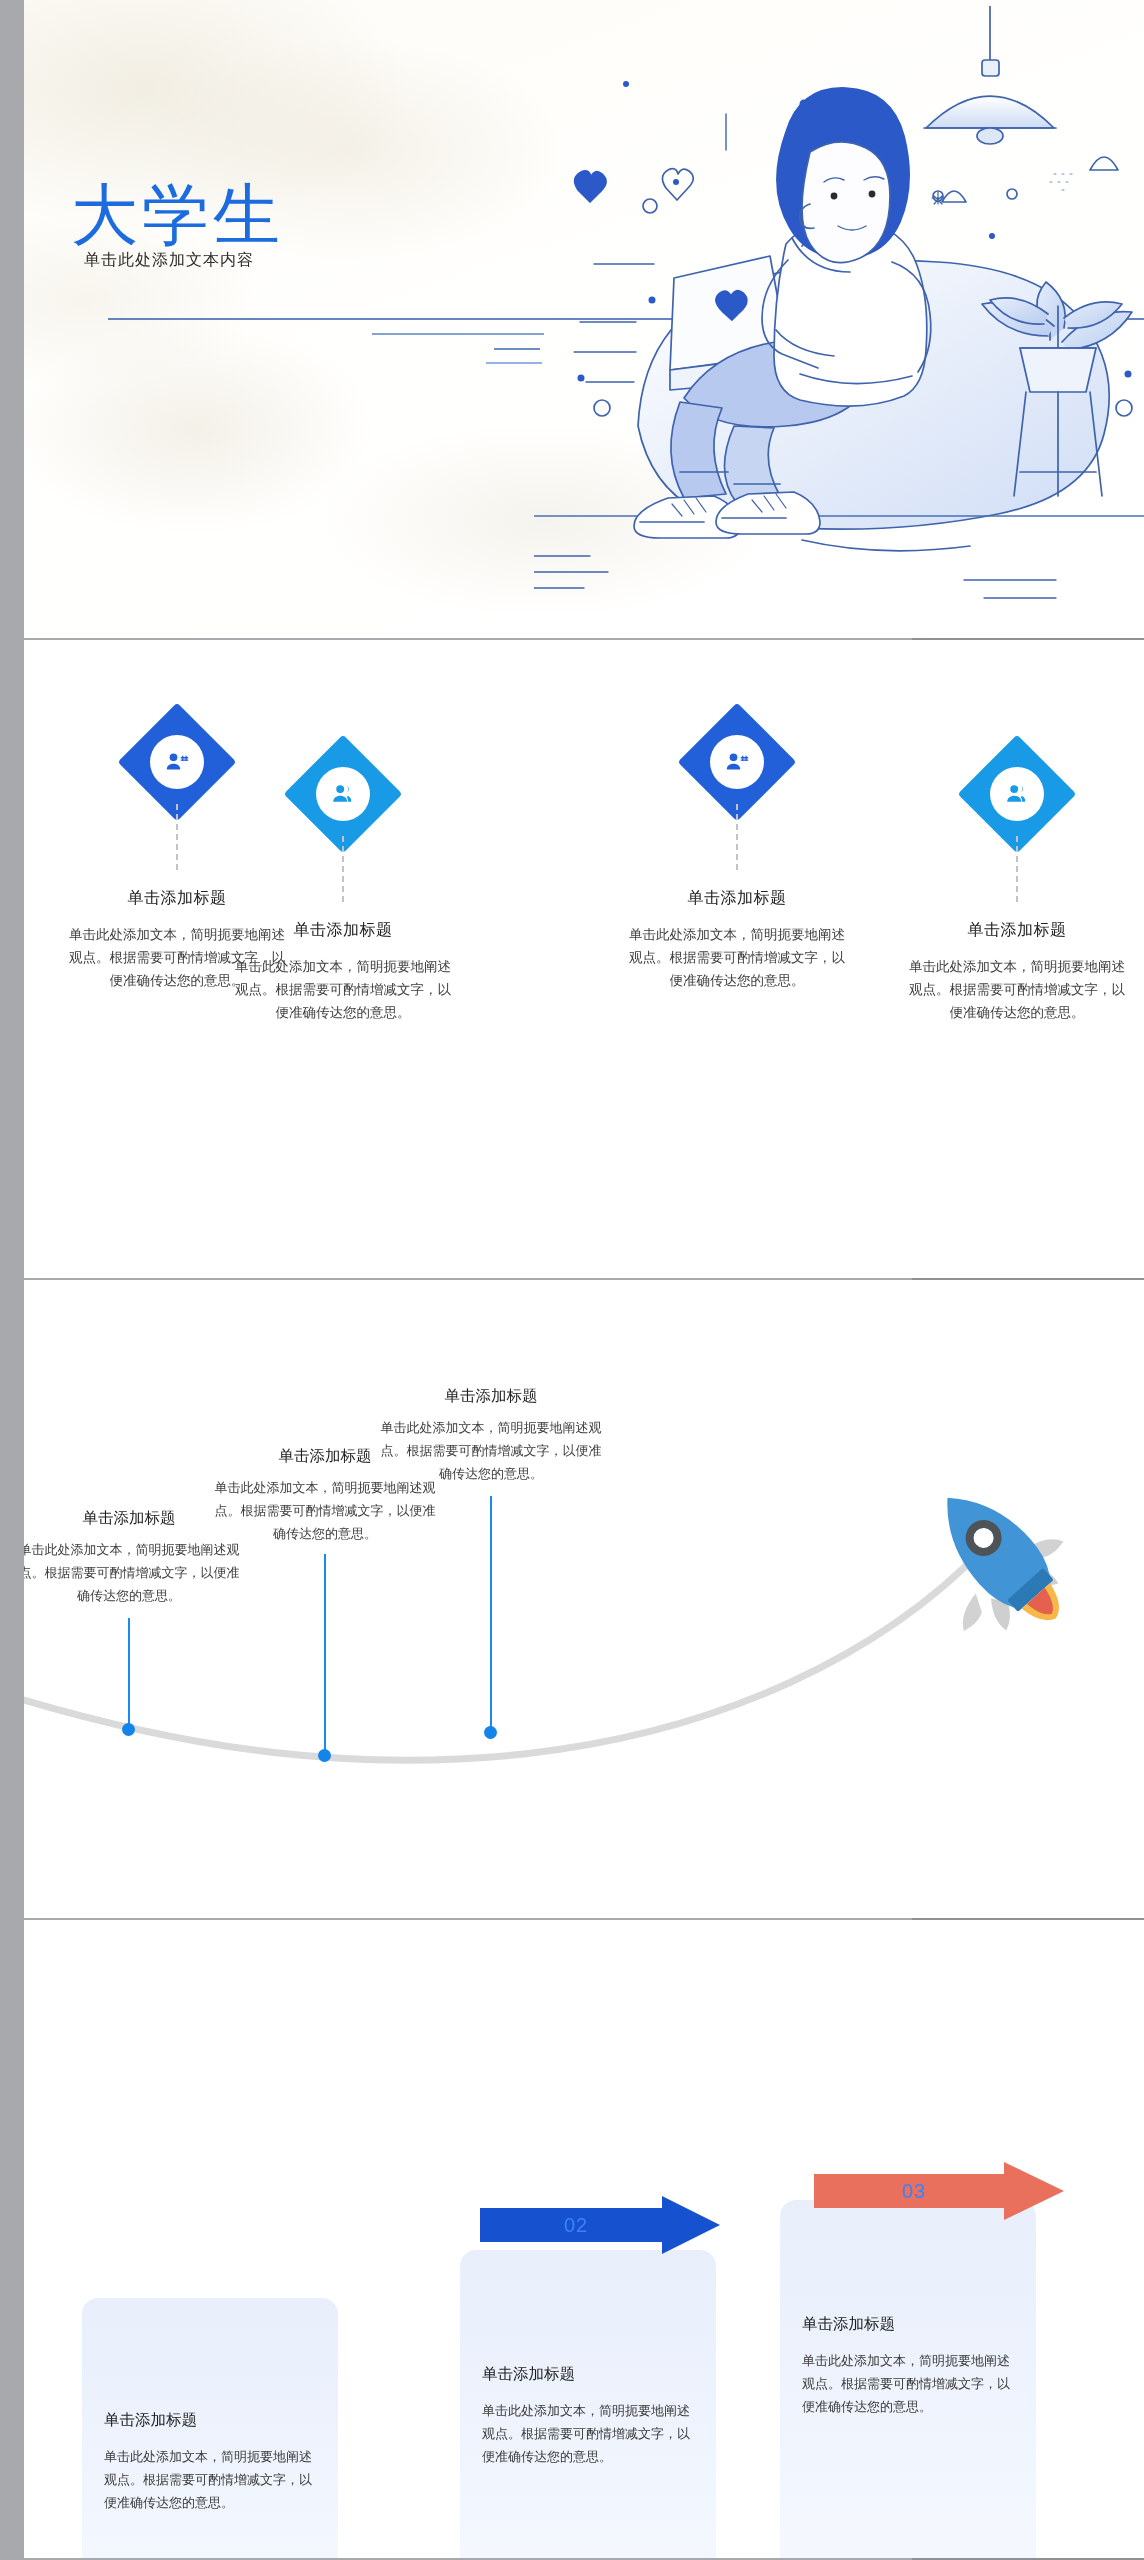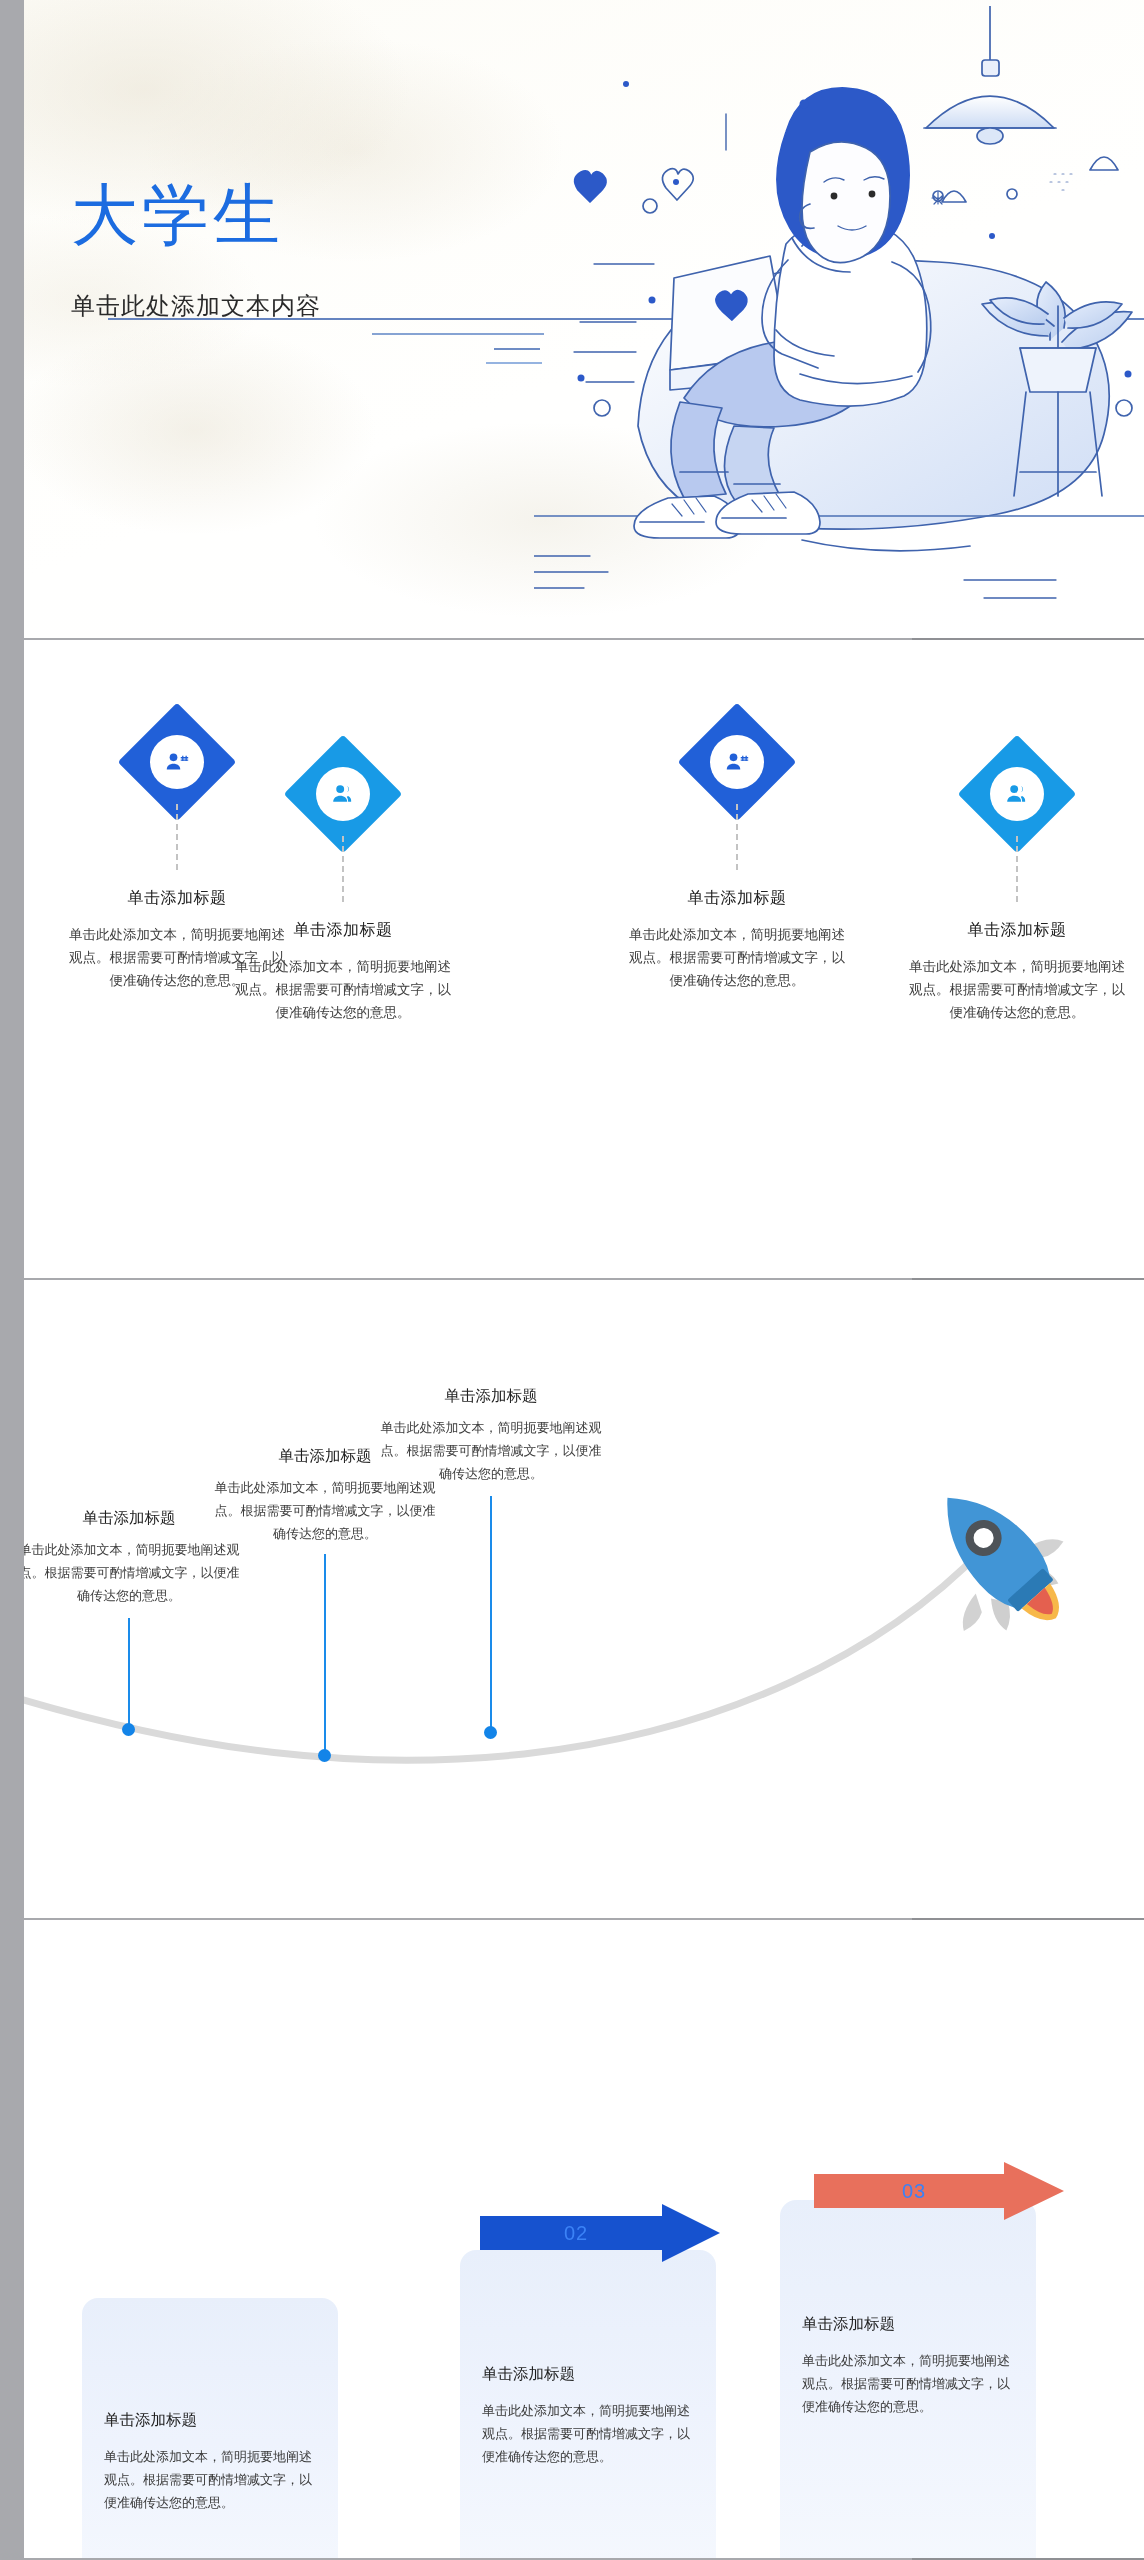--- a/index.html
+++ b/index.html
@@ -17,21 +17,21 @@
       radial-gradient(ellipse 380px 200px at 120px 90px, rgba(226,219,200,.45), rgba(226,219,200,0) 70%),
       radial-gradient(ellipse 300px 160px at 330px 150px, rgba(228,221,202,.38), rgba(228,221,202,0) 70%),
       radial-gradient(ellipse 260px 150px at 170px 430px, rgba(226,219,200,.40), rgba(226,219,200,0) 70%),
       radial-gradient(ellipse 330px 140px at 520px 520px, rgba(224,218,199,.32), rgba(224,218,199,0) 70%),
       radial-gradient(ellipse 250px 120px at 60px 300px, rgba(230,224,206,.30), rgba(230,224,206,0) 72%),
       linear-gradient(160deg,#fdfcf7 0%,#fffffe 55%,#ffffff 100%);
   }
   .s1-title { position:absolute; left:47px; top:98px; color:#1c6ce0; font-size:67px; line-height:1.16;
     letter-spacing:4px; font-weight:400; white-space:pre-line; }
   .s1-title .ln2 { display:block; padding-left:32px; }
-  .s1-sub { position:absolute; left:47px; top:250px; color:#2a2a2a; font-size:24px; letter-spacing:1px;margin-top:40px; }
+  .s1-sub { position:absolute; left:60px; top:250px; color:#2a2a2a; font-size:16px; letter-spacing:1px; }
   .s1-floor { position:absolute; left:84px; top:318px; width:1060px; height:2px; background:#4a6fb5; opacity:.85; }
   .s1-l2 { position:absolute; left:348px; top:333px; width:172px; height:2px; background:#5d84c4; opacity:.75;}
   .s1-l3 { position:absolute; left:470px; top:348px; width:46px; height:2px; background:#4a6fb5; opacity:.8;}
   .s1-l4 { position:absolute; left:462px; top:362px; width:56px; height:2px; background:#7ba0d8; opacity:.8;}
   .illus { position:absolute; left:510px; top:6px; width:634px; height:620px; }
 
   
   .dia-row { position:absolute; left:0; top:0; width:1144px; height:638px; }
   .dia-item { position:absolute; width:250px; }
   .dia-wrap { position:relative; width:250px; height:160px; }
@@ -314,21 +314,21 @@
       </svg>
       <div class="num">03</div>
     </div>
 
     <div class="card" style="left:436px; top:330px; height:360px;">
       <div style="padding:114px 22px 0 22px;">
         <div class="card-h">单击添加标题</div>
         <div class="card-b">单击此处添加文本，简明扼要地阐述观点。根据需要可酌情增减文字，以便准确传达您的意思。</div>
       </div>
     </div>
-    <div class="arrow" style="left:456px; top:284px; width:240px;">
+    <div class="arrow" style="left:456px; top:276px; width:240px;">
       <svg width="240" height="58" viewBox="0 0 240 58">
         <path d="M0 12 H182 V0 L240 29 L182 58 V46 H0 Z" fill="#1652cf"></path>
       </svg>
       <div class="num">02</div>
     </div>
 
     <div class="card" style="left:58px; top:378px; height:320px;">
       <div style="padding:112px 22px 0 22px;">
         <div class="card-h">单击添加标题</div>
         <div class="card-b">单击此处添加文本，简明扼要地阐述观点。根据需要可酌情增减文字，以便准确传达您的意思。</div>

